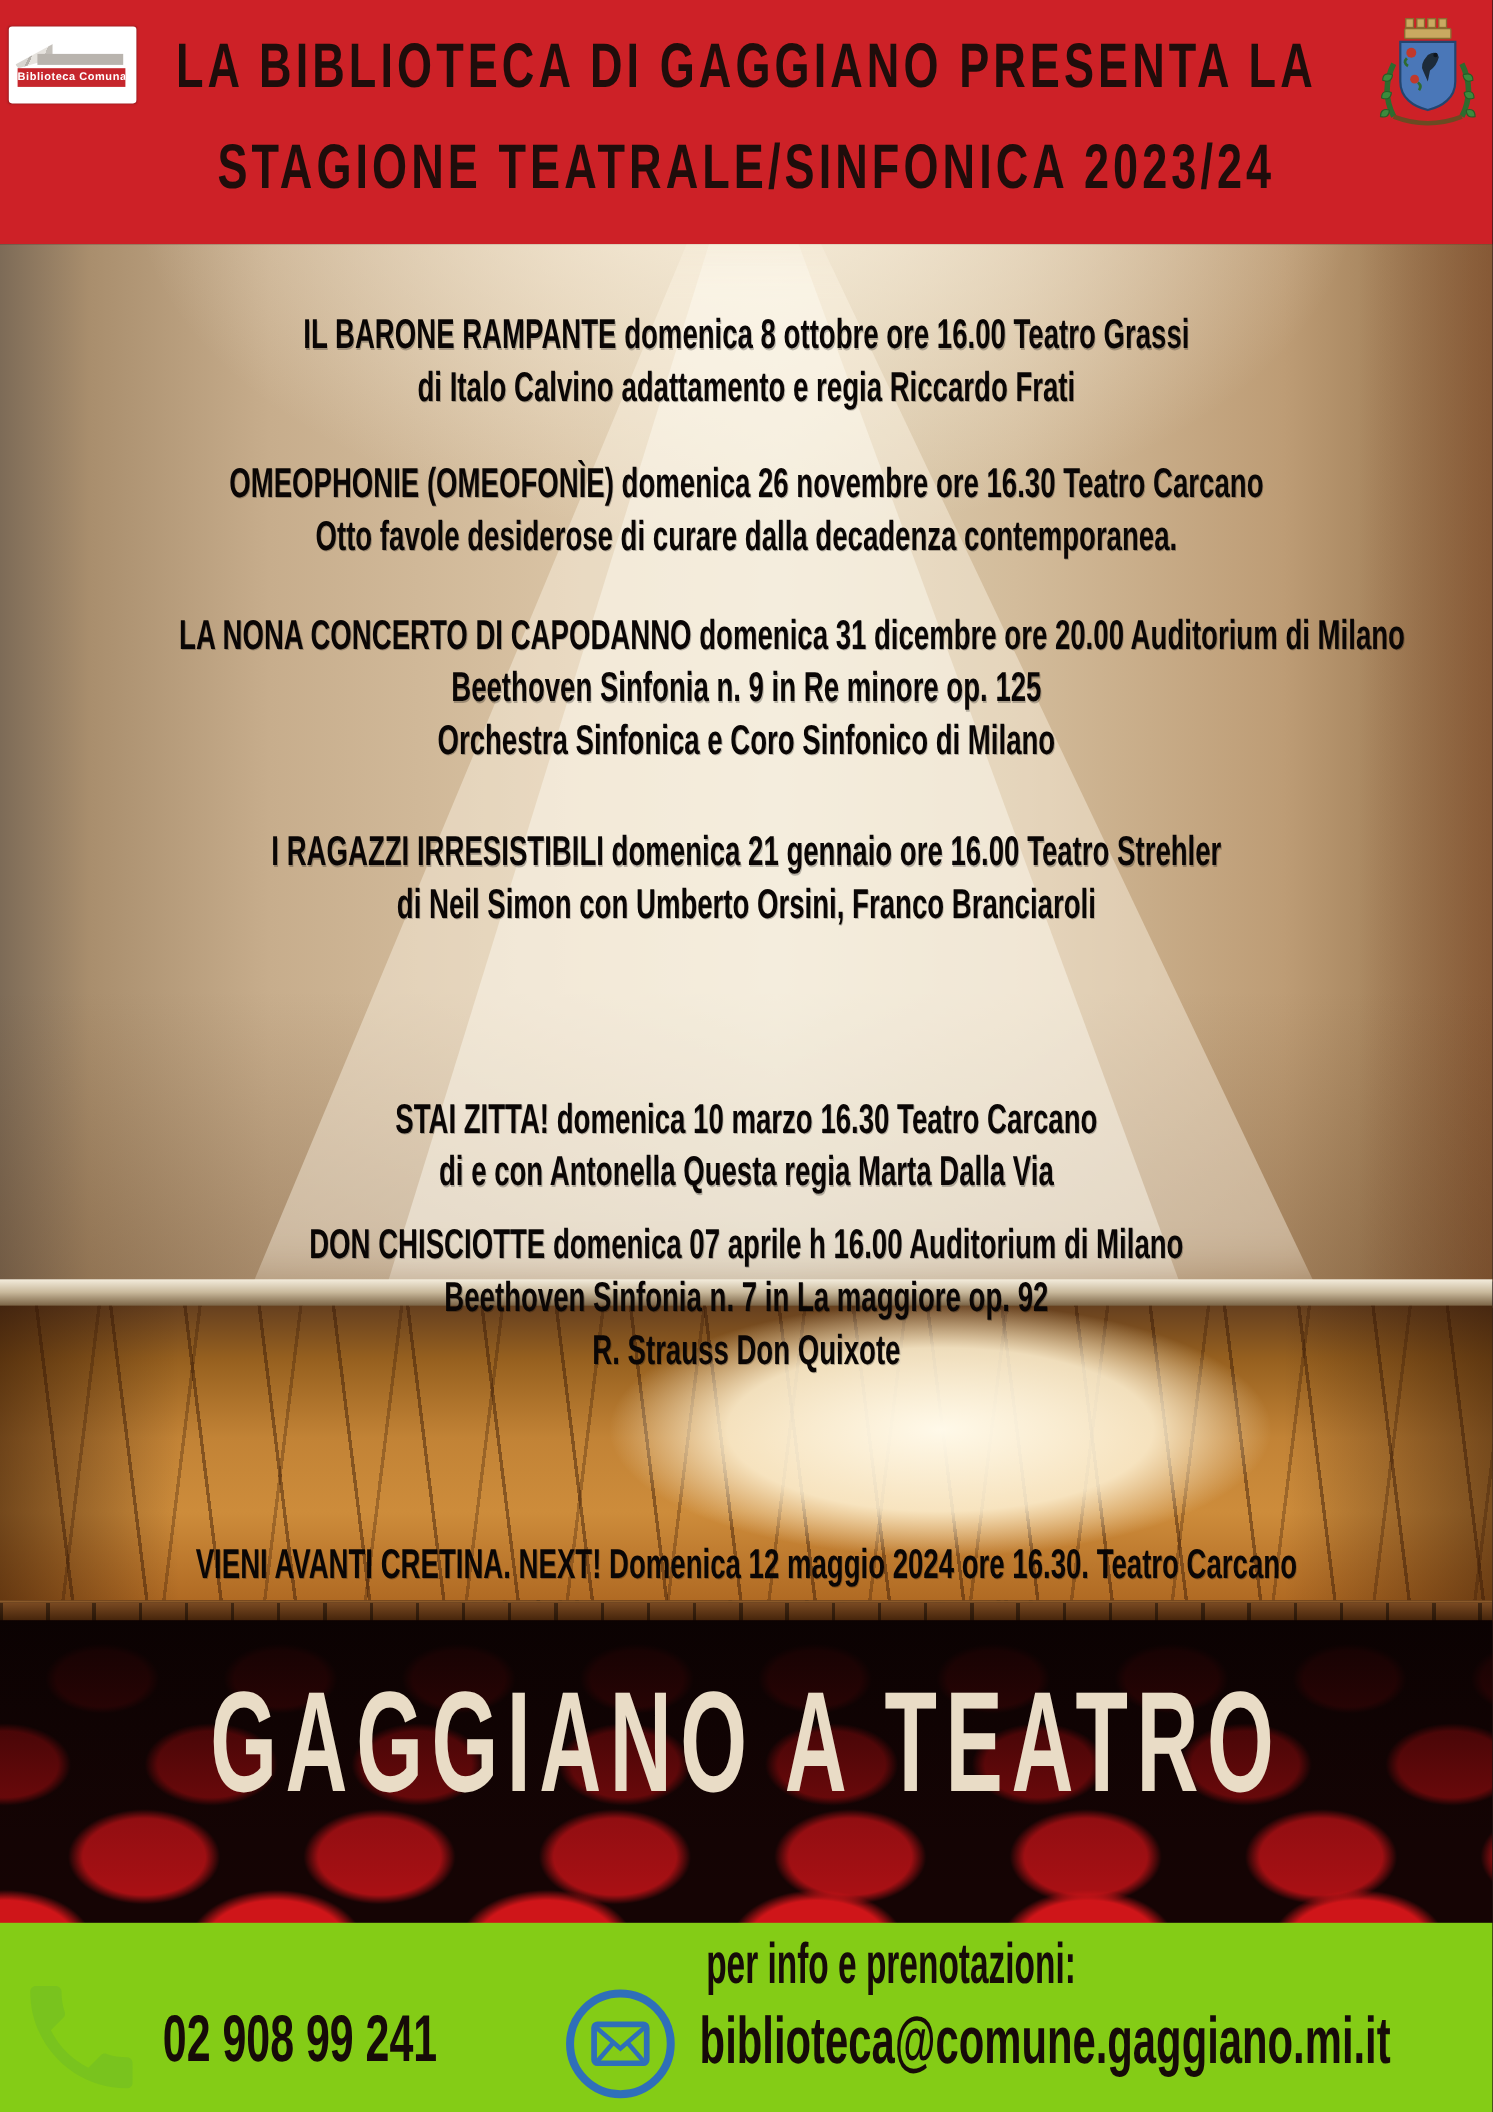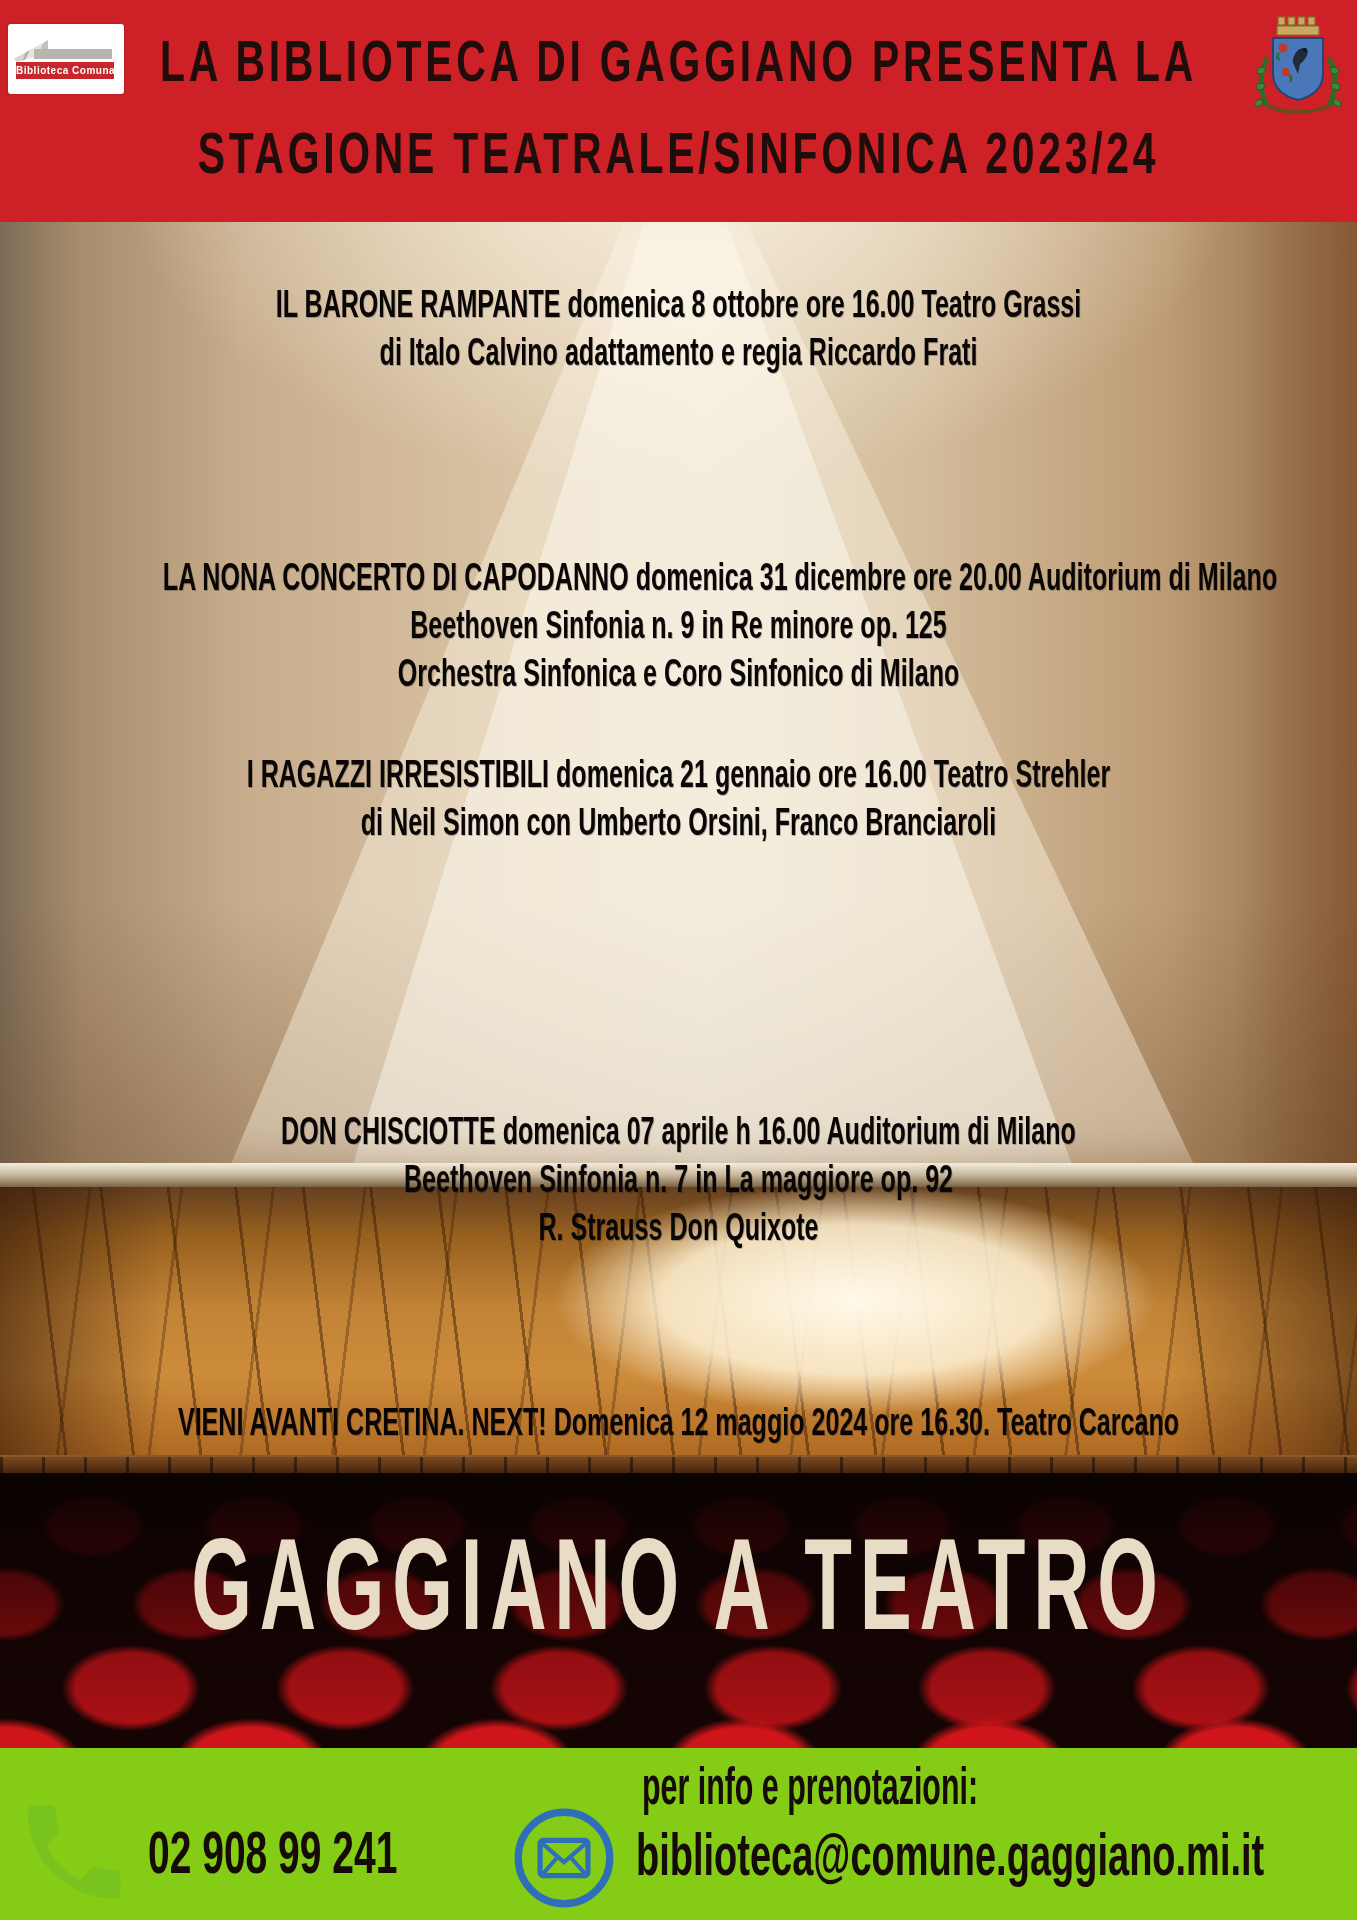--- a/index.html
+++ b/index.html
@@ -123,28 +123,36 @@
     <div class="wall"></div>
     <div class="cone outer"></div>
     <div class="cone inner"></div>
     <div class="baseboard"></div>
     <div class="floor"></div>
 
     <div class="event" style="top:58px">
       <div class="event-line">IL BARONE RAMPANTE domenica 8 ottobre ore 16.00  Teatro Grassi</div>
       <div class="event-line">di Italo Calvino adattamento e regia Riccardo Frati</div>
     </div>
+    <div class="event" style="top:193px">
+      <div class="event-line">OMEOPHONIE (OMEOFONÌE) domenica 26 novembre ore 16.30  Teatro Carcano</div>
+      <div class="event-line">Otto favole desiderose di curare dalla decadenza contemporanea.</div>
+    </div>
     <div class="event" style="top:331px">
       <div class="event-line">LA NONA CONCERTO DI CAPODANNO domenica 31 dicembre ore 20.00 Auditorium di Milano</div>
       <div class="event-line">Beethoven Sinfonia n. 9 in Re minore op. 125</div>
       <div class="event-line">Orchestra Sinfonica e Coro Sinfonico  di Milano</div>
     </div>
     <div class="event" style="top:528px">
       <div class="event-line">I RAGAZZI IRRESISTIBILI domenica 21 gennaio ore 16.00 Teatro Strehler</div>
       <div class="event-line">di Neil Simon con Umberto Orsini, Franco Branciaroli</div>
+    </div>
+    <div class="event" style="top:771px">
+      <div class="event-line">STAI ZITTA!  domenica 10 marzo 16.30 Teatro Carcano</div>
+      <div class="event-line">di e con Antonella Questa regia Marta Dalla Via</div>
     </div>
     <div class="event" style="top:885px">
       <div class="event-line">DON CHISCIOTTE domenica 07 aprile h 16.00 Auditorium di Milano</div>
       <div class="event-line">Beethoven Sinfonia n. 7 in La maggiore op. 92</div>
       <div class="event-line">R. Strauss Don Quixote</div>
     </div>
     <div class="event" style="top:1176px">
       <div class="event-line">VIENI AVANTI CRETINA. NEXT! Domenica 12 maggio 2024 ore 16.30. Teatro Carcano</div>
       <div class="event-line">Varietà ideato e condotto da Serena Dandini</div>
     </div>

